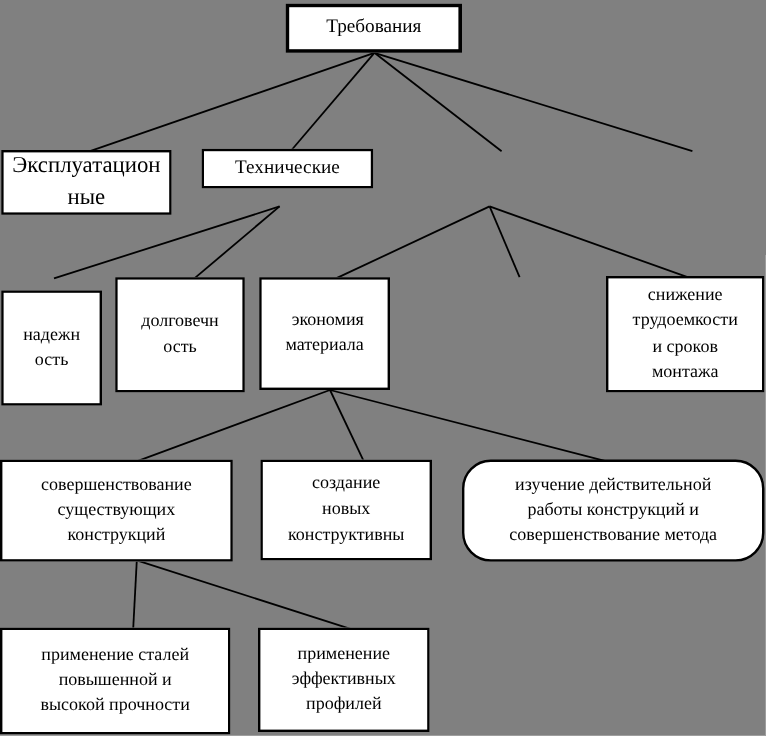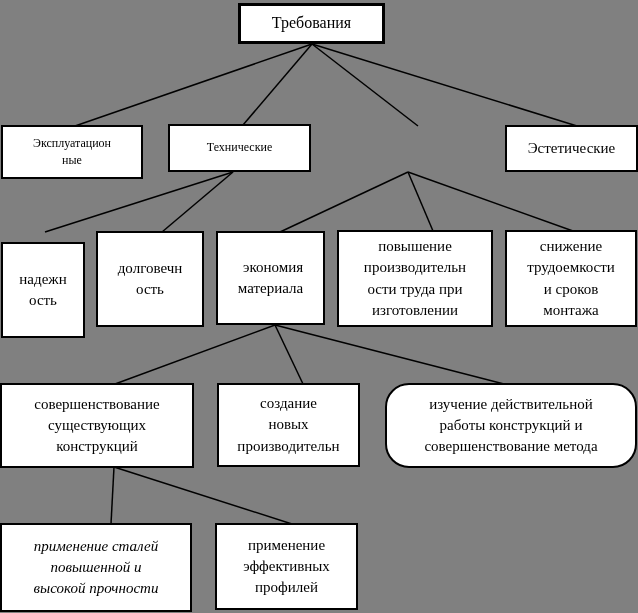--- a/index.html
+++ b/index.html
@@ -42,46 +42,41 @@
       <line x1="408" y1="172" x2="280" y2="232" stroke="#000000" stroke-width="1.5"></line>
       <line x1="408" y1="172" x2="433" y2="231" stroke="#000000" stroke-width="1.5"></line>
       <line x1="408" y1="172" x2="573" y2="231" stroke="#000000" stroke-width="1.5"></line>
       <line x1="275" y1="325" x2="115" y2="384" stroke="#000000" stroke-width="1.5"></line>
       <line x1="275" y1="325" x2="303" y2="384" stroke="#000000" stroke-width="1.5"></line>
       <line x1="275" y1="325" x2="504" y2="384" stroke="#000000" stroke-width="1.5"></line>
       <line x1="114" y1="467" x2="111" y2="524" stroke="#000000" stroke-width="1.5"></line>
       <line x1="114" y1="467" x2="292" y2="524" stroke="#000000" stroke-width="1.5"></line>
     </svg>
 <div class="node" style="left: 238px; top: 3px; width: 147px; height: 41px; border-width: 3px; font-size: 16px; background: rgb(255, 255, 255); border-color: rgb(0, 0, 0); color: rgb(0, 0, 0);">Требования</div>
-    <div class="node" style="left: 1px; top: 125px; width: 142px; height: 54px; border-width: 2px; font-size: 12px; background: rgb(255, 255, 255); border-color: rgb(0, 0, 0); color: rgb(0, 0, 0); font-family: Liberation Serif, serif;">Эксплуатацион
+    <div class="node" style="left: 1px; top: 125px; width: 142px; height: 54px; border-width: 2px; font-size: 19px; background: rgb(255, 255, 255); border-color: rgb(0, 0, 0); color: rgb(0, 0, 0); font-family: Liberation Serif, serif;">Эксплуатацион
 ные</div>
-    <div class="node" style="left: 168px; top: 124px; width: 143px; height: 48px; border-width: 2px; font-size: 12px; background: rgb(255, 255, 255); border-color: rgb(0, 0, 0); color: rgb(0, 0, 0);">Технические</div>
-    <div class="node" style="left: 505px; top: 125px; width: 133px; height: 47px; border-width: 2px; font-size: 15px; background: rgb(255, 255, 255); border-color: rgb(0, 0, 0); color: rgb(0, 0, 0);">Эстетические</div>
+    <div class="node" style="left: 168px; top: 124px; width: 143px; height: 33px; border-width: 2px; font-size: 16px; background: rgb(255, 255, 255); border-color: rgb(0, 0, 0); color: rgb(0, 0, 0);">Технические</div>
     <div class="node" style="left: 1px; top: 231px; width: 84px; height: 96px; border-width: 2px; font-size: 15px; background: rgb(255, 255, 255); border-color: rgb(0, 0, 0); color: rgb(0, 0, 0); margin-top: 11px;">надежн
 ость</div>
     <div class="node" style="left: 96px; top: 231px; width: 108px; height: 96px; border-width: 2px; font-size: 15px; background: rgb(255, 255, 255); border-color: rgb(0, 0, 0); color: rgb(0, 0, 0);">долговечн
 ость</div>
     <div class="node" style="left: 216px; top: 231px; width: 109px; height: 94px; border-width: 2px; font-size: 15px; background: rgb(255, 255, 255); border-color: rgb(0, 0, 0); color: rgb(0, 0, 0); text-align: right;">экономия
 материала</div>
-    <div class="node" style="left: 337px; top: 230px; width: 156px; height: 97px; border-width: 2px; font-size: 15px; background: rgb(255, 255, 255); border-color: rgb(0, 0, 0); color: rgb(0, 0, 0);">повышение
-производительн
-ости труда при
-изготовлении</div>
     <div class="node" style="left: 505px; top: 230px; width: 132px; height: 97px; border-width: 2px; font-size: 15px; background: rgb(255, 255, 255); border-color: rgb(0, 0, 0); color: rgb(0, 0, 0);">снижение
 трудоемкости
 и сроков
 монтажа</div>
     <div class="node" style="left: 0px; top: 383px; width: 194px; height: 85px; border-width: 2px; font-size: 15px; background: rgb(255, 255, 255); border-color: rgb(0, 0, 0); color: rgb(0, 0, 0);">совершенствование
 существующих
 конструкций</div>
     <div class="node" style="left: 217px; top: 383px; width: 143px; height: 84px; border-width: 2px; font-size: 15px; background: rgb(255, 255, 255); border-color: rgb(0, 0, 0); color: rgb(0, 0, 0);">создание
 новых
-производительн</div>
+конструктивны</div>
     <div class="node" style="left: 385px; top: 383px; width: 252px; height: 85px; border-width: 2px; font-size: 15px; background: rgb(255, 255, 255); border-color: rgb(0, 0, 0); color: rgb(0, 0, 0); border-radius: 24px;">изучение действительной
 работы конструкций и
 совершенствование метода</div>
-    <div class="node" style="left: 0px; top: 523px; width: 192px; height: 89px; border-width: 2px; font-size: 15px; background: rgb(255, 255, 255); border-color: rgb(0, 0, 0); color: rgb(0, 0, 0); font-style: italic;">применение сталей
+    <div class="node" style="left: 0px; top: 523px; width: 192px; height: 89px; border-width: 2px; font-size: 15px; background: rgb(255, 255, 255); border-color: rgb(0, 0, 0); color: rgb(0, 0, 0);">применение сталей
 повышенной и
 высокой прочности</div>
     <div class="node" style="left: 215px; top: 523px; width: 143px; height: 87px; border-width: 2px; font-size: 15px; background: rgb(255, 255, 255); border-color: rgb(0, 0, 0); color: rgb(0, 0, 0);">применение
 эффективных
 профилей</div>
   </div>
 
 </body></html>

